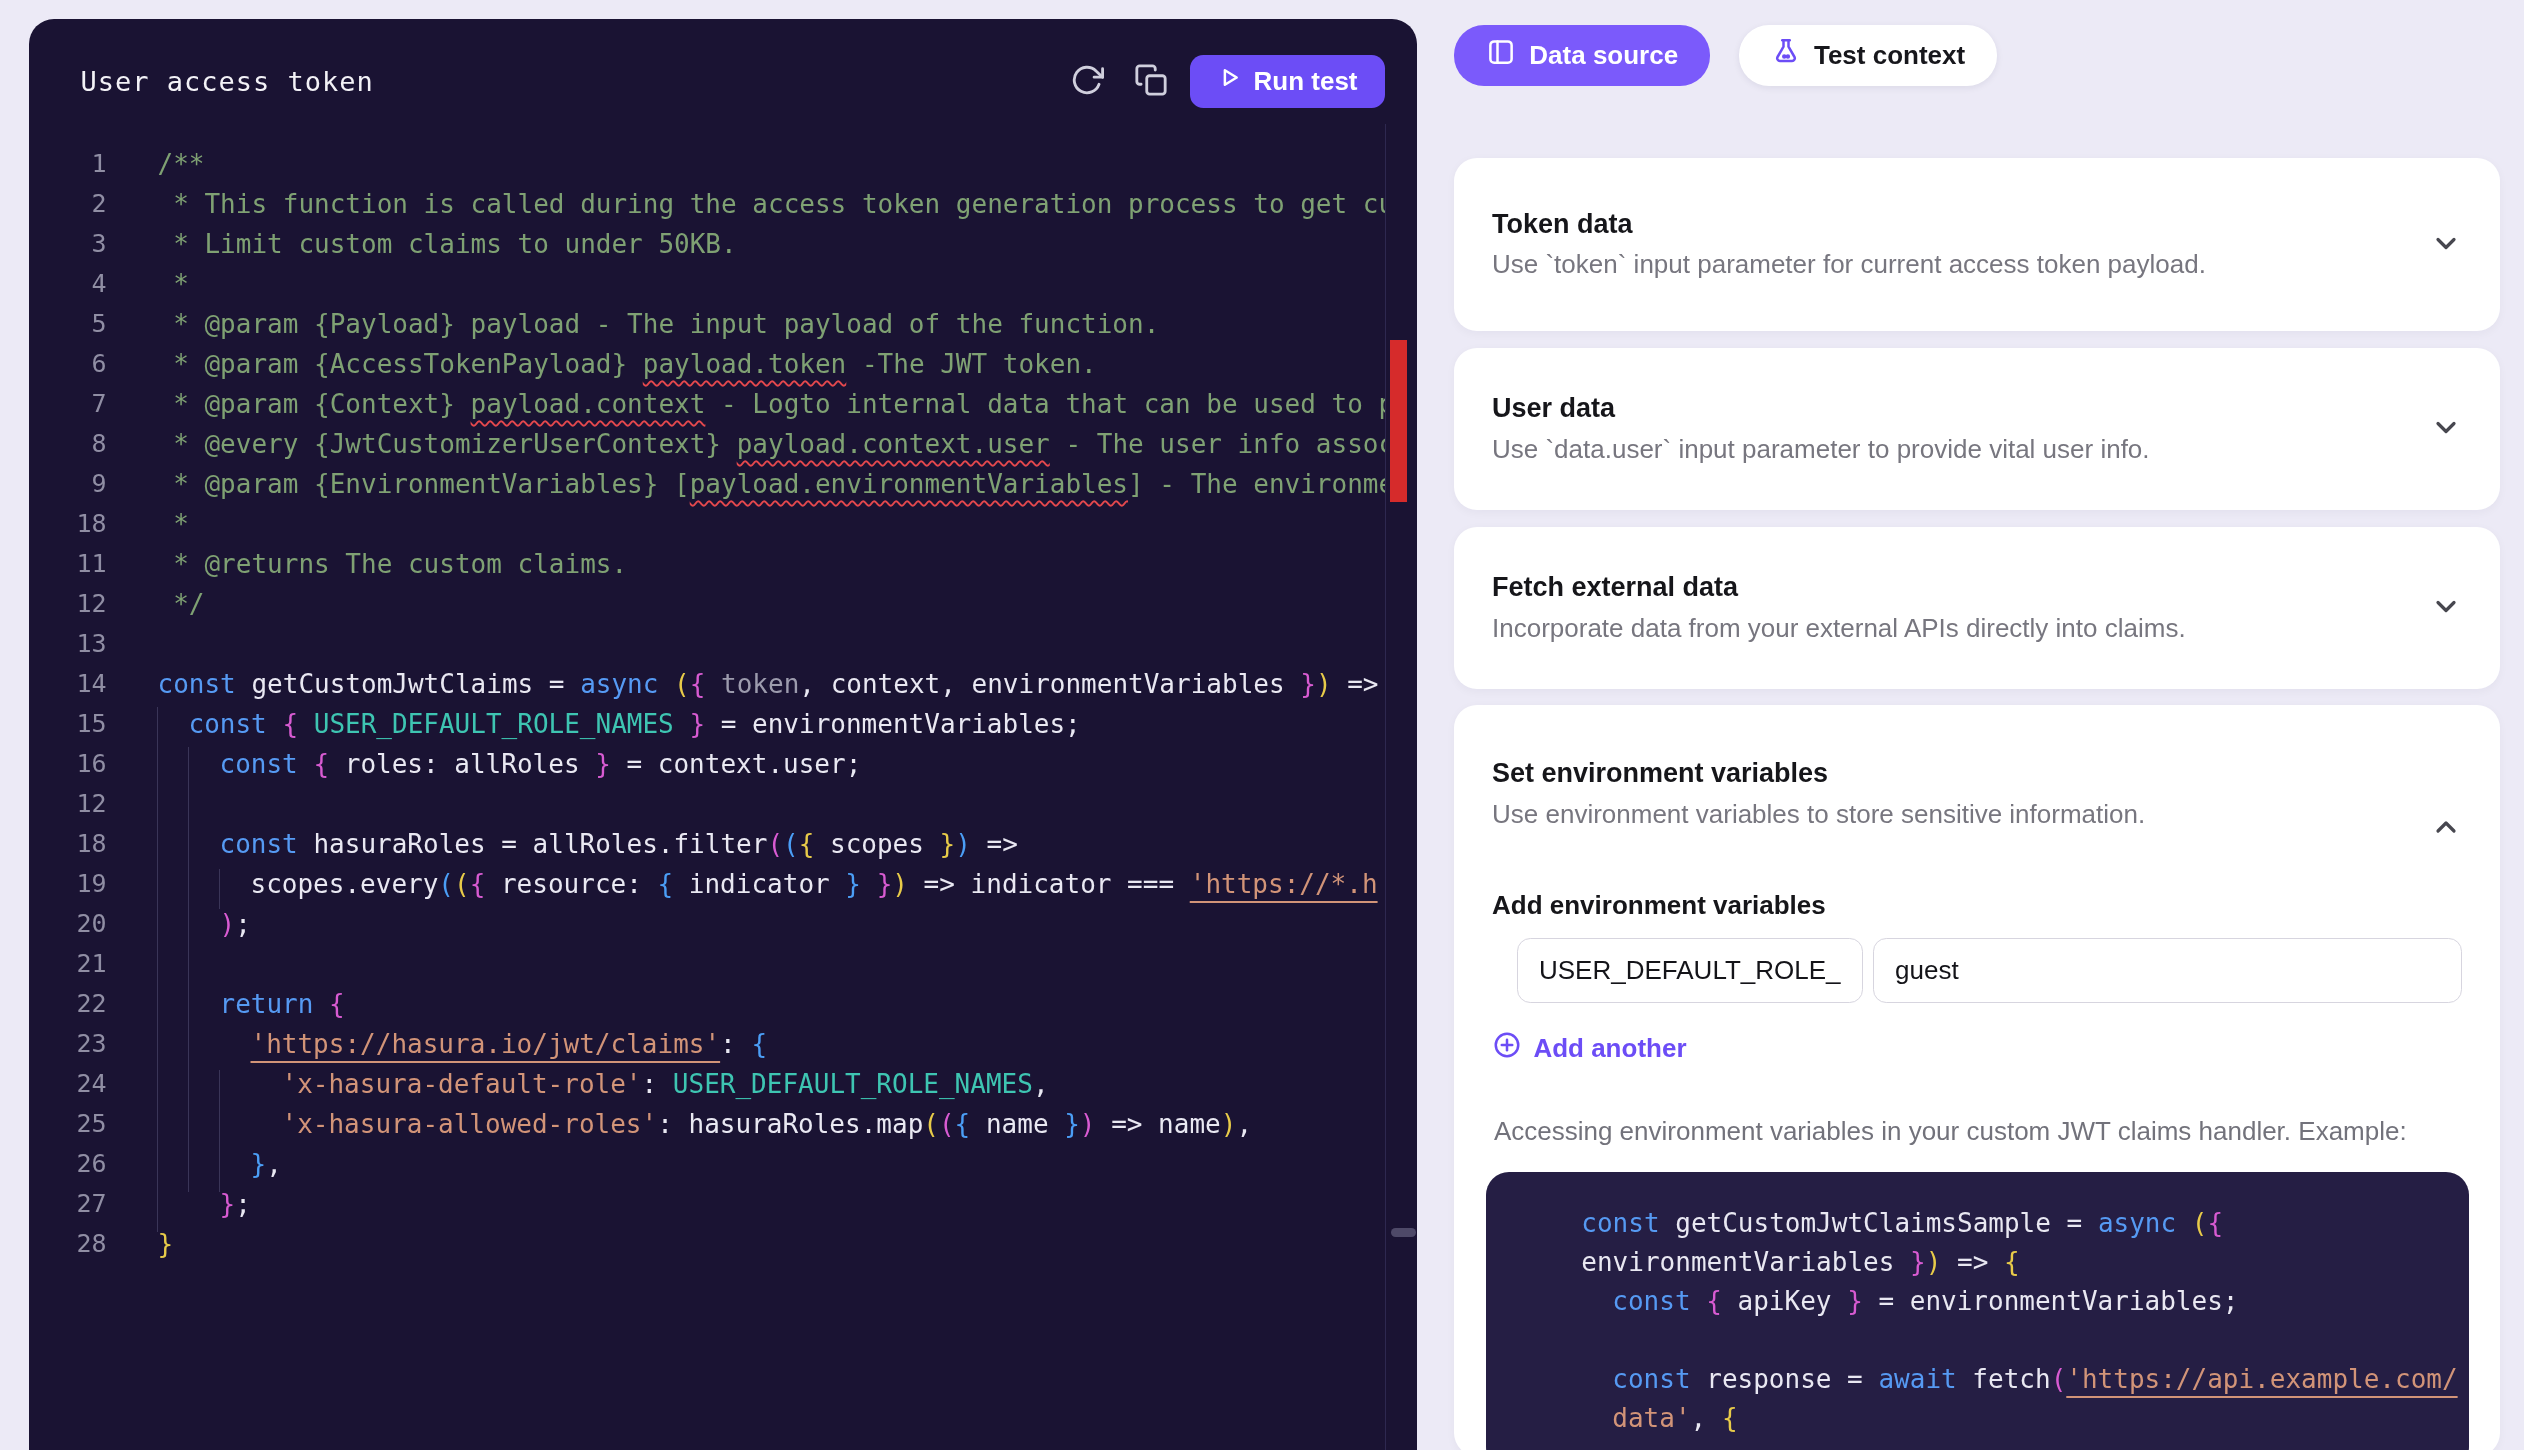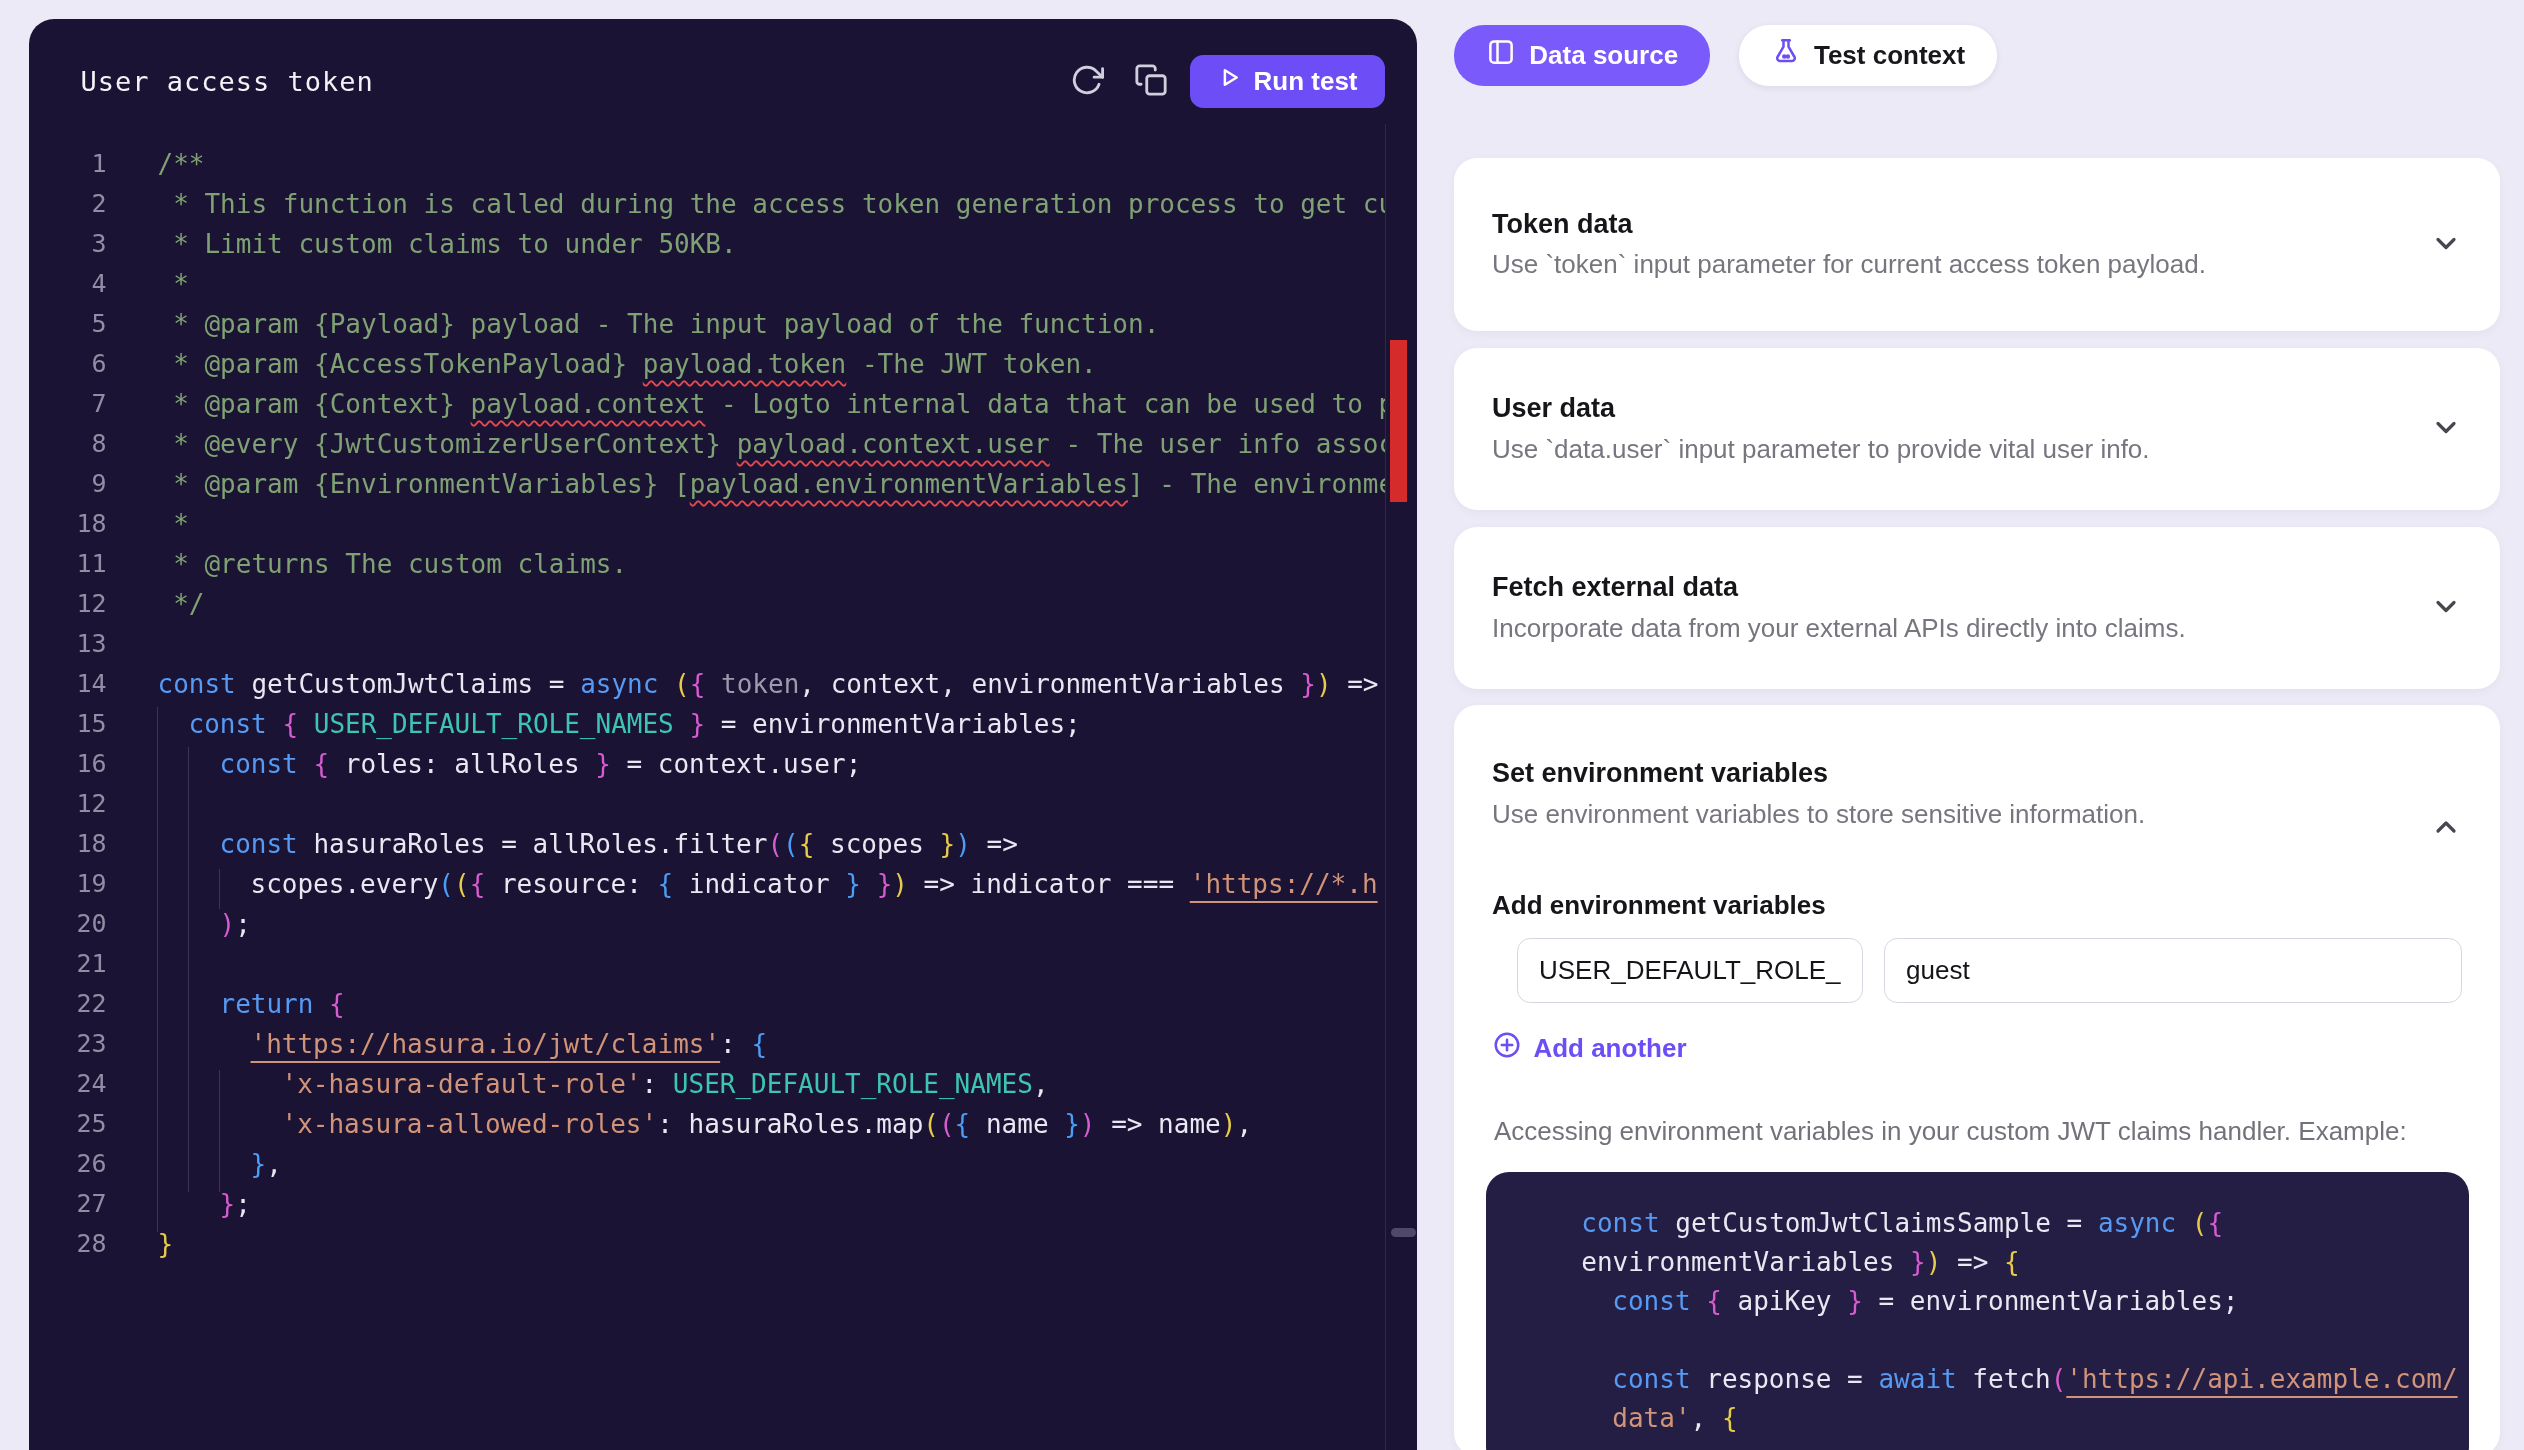--- a/index.html
+++ b/index.html
@@ -53,21 +53,21 @@
     box-shadow:0 2.9px 9.5px rgba(25,20,60,.04);padding:0 38px;}
   .card.simple{display:flex;flex-direction:column;justify-content:center;gap:9.5px;}
   .card-title{font-size:27px;font-weight:700;color:var(--title);}
   .card-desc{font-size:26px;color:var(--sub);}
   .chev{position:absolute;right:38px;top:50%;transform:translateY(-50%);}
   #card-token{top:158px;height:173px;} #card-user{top:348px;height:162px;} #card-fetch{top:527px;height:162px;}
   #card-env{top:705px;height:751px;padding-top:53px;}
   #card-env .chev{top:106px;transform:none;}
   #env-title{margin-bottom:9.5px;} #env-desc{margin-bottom:60px;}
   #env-label{font-size:26px;font-weight:700;color:var(--title);margin-bottom:17px;}
-  #env-inputs{display:flex;gap:21px;margin-bottom:27px;padding-left:25px;}
+  #env-inputs{display:flex;gap:10px;margin-bottom:27px;padding-left:25px;}
   .env-input{height:65px;border:1.9px solid var(--border);border-radius:13.3px;padding:0 21px;
     font-size:26px;color:#141419;background:#fff;outline:none;font-family:"Liberation Sans",sans-serif;}
   #env-name{width:346px;} #env-value{width:615px;}
   #add-another{display:flex;align-items:center;gap:11.4px;background:none;border:none;cursor:pointer;
     color:var(--accent);font-size:26px;font-weight:600;margin-bottom:49px;font-family:"Liberation Sans",sans-serif;}
   #example-intro{font-size:26px;color:#72727B;margin-left:1.9px;margin-bottom:25px;}
   #example-block{position:relative;left:-5.7px;width:983px;background:var(--sampleBg);border-radius:23px;
     padding:32px 44px;overflow:hidden;}
   #example-block .code-line{height:39px;line-height:39px;}
 </style>

